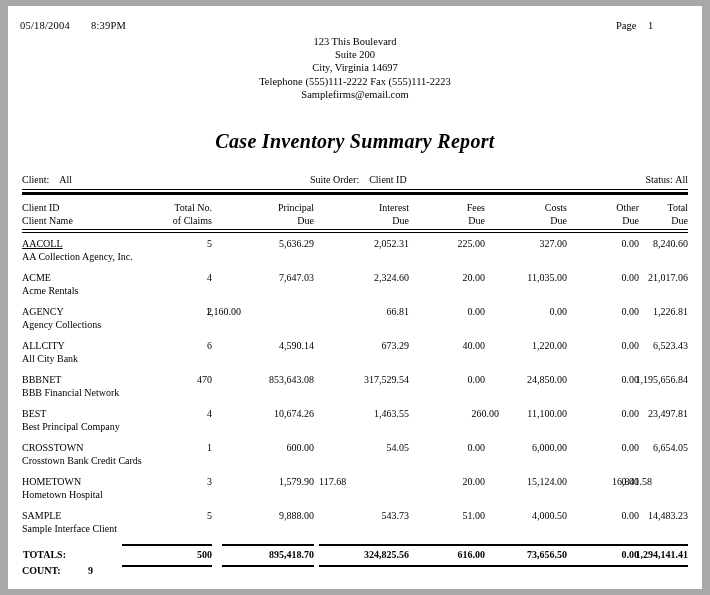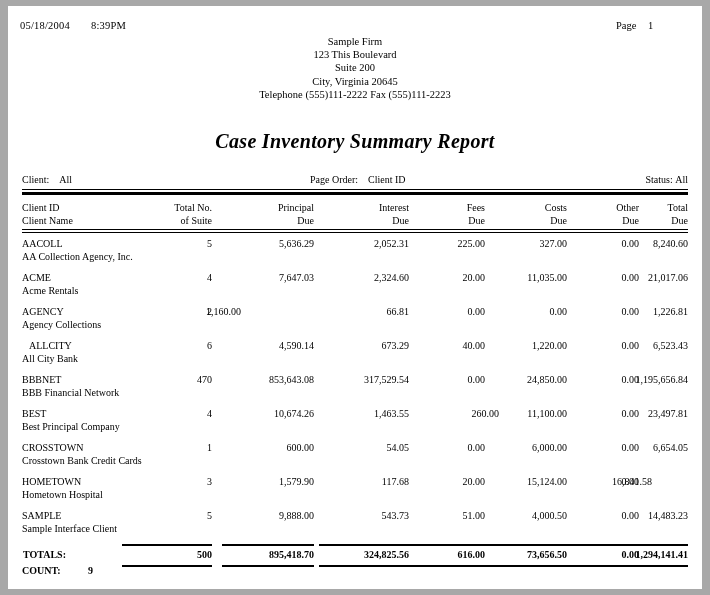--- a/index.html
+++ b/index.html
@@ -219,47 +219,47 @@
 <div class="page">
 
   <div class="meta-row">
     <span class="meta-date">05/18/2004</span>
     <span class="meta-time">8:39PM</span>
     <span class="meta-page-label">Page</span>
     <span class="meta-page-num">1</span>
   </div>
 
   <div class="firm">
-    <div>Sample Firm</div>
     <div>123 This Boulevard</div>
     <div>Suite 200</div>
-    <div>City, Virginia 20645</div>
+    <div>City, Virginia 14697</div>
     <div>Telephone (555)111-2222  Fax (555)111-2223</div>
+    <div>Samplefirms@email.com</div>
   </div>
 
   <div class="title">Case Inventory Summary Report</div>
 
   <div class="filter-row">
     <span class="filter-client"><span>Client:</span><span class="v">All</span></span>
-    <span class="filter-sort"><span>Page Order:</span><span class="v">Client ID</span></span>
+    <span class="filter-sort"><span>Suite Order:</span><span class="v">Client ID</span></span>
     <span class="filter-status"><span>Status:</span><span>&nbsp;</span><span>All</span></span>
   </div>
   <div class="rule-thin-1"></div>
   <div class="rule-thick-1"></div>
 
   <div class="tbl">
 
     <div class="hdr-row">
       <span class="col c-id">
         <span class="l1">Client ID</span>
         <span class="l2">Client Name</span>
       </span>
       <span class="col c-num">
         <span class="l1">Total No.</span>
-        <span class="l2">of Suite</span>
+        <span class="l2">of Claims</span>
       </span>
       <span class="col c-prin">
         <span class="l1">Principal</span>
         <span class="l2">Due</span>
       </span>
       <span class="col c-int">
         <span class="l1">Interest</span>
         <span class="l2">Due</span>
       </span>
       <span class="col c-fees">
@@ -277,21 +277,21 @@
       <span class="col c-total">
         <span class="l1">Total</span>
         <span class="l2">Due</span>
       </span>
       <span class="hdr-rule-a"></span>
       <span class="hdr-rule-b"></span>
     </div>
 
     <div class="rows" id="rows-container">
         <div class="row">
-          <span class="cell" style="left: 0px;">AACOLL</span>
+          <span class="cell" style="left: 0px; text-decoration: underline;">AACOLL</span>
           <span class="cname">AA Collection Agency, Inc.</span>
           <span class="cell" style="left: 100px; width: 90px; text-align: right;">5</span>
           <span class="cell" style="left: 200px; width: 92px; text-align: right;">5,636.29</span>
           <span class="cell" style="left: 297px; width: 90px; text-align: right;">2,052.31</span>
           <span class="cell" style="left: 385px; width: 78px; text-align: right;">225.00</span>
           <span class="cell" style="left: 455px; width: 90px; text-align: right;">327.00</span>
           <span class="cell" style="left: 545px; width: 72px; text-align: right;">0.00</span>
           <span class="cell" style="left: 590px; width: 76px; text-align: right;">8,240.60</span>
         </div>
         <div class="row">
@@ -310,21 +310,21 @@
           <span class="cname">Agency Collections</span>
           <span class="cell" style="left: 100px; width: 90px; text-align: right;">2</span>
           <span class="cell" style="left: 184px; width: 92px; ">1,160.00</span>
           <span class="cell" style="left: 297px; width: 90px; text-align: right;">66.81</span>
           <span class="cell" style="left: 385px; width: 78px; text-align: right;">0.00</span>
           <span class="cell" style="left: 455px; width: 90px; text-align: right;">0.00</span>
           <span class="cell" style="left: 545px; width: 72px; text-align: right;">0.00</span>
           <span class="cell" style="left: 590px; width: 76px; text-align: right;">1,226.81</span>
         </div>
         <div class="row">
-          <span class="cell" style="left: 7px;">ALLCITY</span>
+          <span class="cell" style="left: 0px;">ALLCITY</span>
           <span class="cname">All City Bank</span>
           <span class="cell" style="left: 100px; width: 90px; text-align: right;">6</span>
           <span class="cell" style="left: 200px; width: 92px; text-align: right;">4,590.14</span>
           <span class="cell" style="left: 297px; width: 90px; text-align: right;">673.29</span>
           <span class="cell" style="left: 385px; width: 78px; text-align: right;">40.00</span>
           <span class="cell" style="left: 455px; width: 90px; text-align: right;">1,220.00</span>
           <span class="cell" style="left: 545px; width: 72px; text-align: right;">0.00</span>
           <span class="cell" style="left: 590px; width: 76px; text-align: right;">6,523.43</span>
         </div>
         <div class="row">
@@ -358,21 +358,21 @@
           <span class="cell" style="left: 385px; width: 78px; text-align: right;">0.00</span>
           <span class="cell" style="left: 455px; width: 90px; text-align: right;">6,000.00</span>
           <span class="cell" style="left: 545px; width: 72px; text-align: right;">0.00</span>
           <span class="cell" style="left: 590px; width: 76px; text-align: right;">6,654.05</span>
         </div>
         <div class="row">
           <span class="cell" style="left: 0px;">HOMETOWN</span>
           <span class="cname">Hometown Hospital</span>
           <span class="cell" style="left: 100px; width: 90px; text-align: right;">3</span>
           <span class="cell" style="left: 200px; width: 92px; text-align: right;">1,579.90</span>
-          <span class="cell" style="left: 297px; width: 90px; text-align: right;">117.68</span>
+          <span class="cell" style="left: 297px; width: 90px; text-align: left;">117.68</span>
           <span class="cell" style="left: 385px; width: 78px; text-align: right;">20.00</span>
           <span class="cell" style="left: 455px; width: 90px; text-align: right;">15,124.00</span>
           <span class="cell" style="left: 545px; width: 72px; text-align: right;">0.00</span>
           <span class="cell" style="left: 590px; width: 76px; text-align: left;">16,841.58</span>
         </div>
         <div class="row">
           <span class="cell" style="left: 0px;">SAMPLE</span>
           <span class="cname">Sample Interface Client</span>
           <span class="cell" style="left: 100px; width: 90px; text-align: right;">5</span>
           <span class="cell" style="left: 200px; width: 92px; text-align: right;">9,888.00</span>

